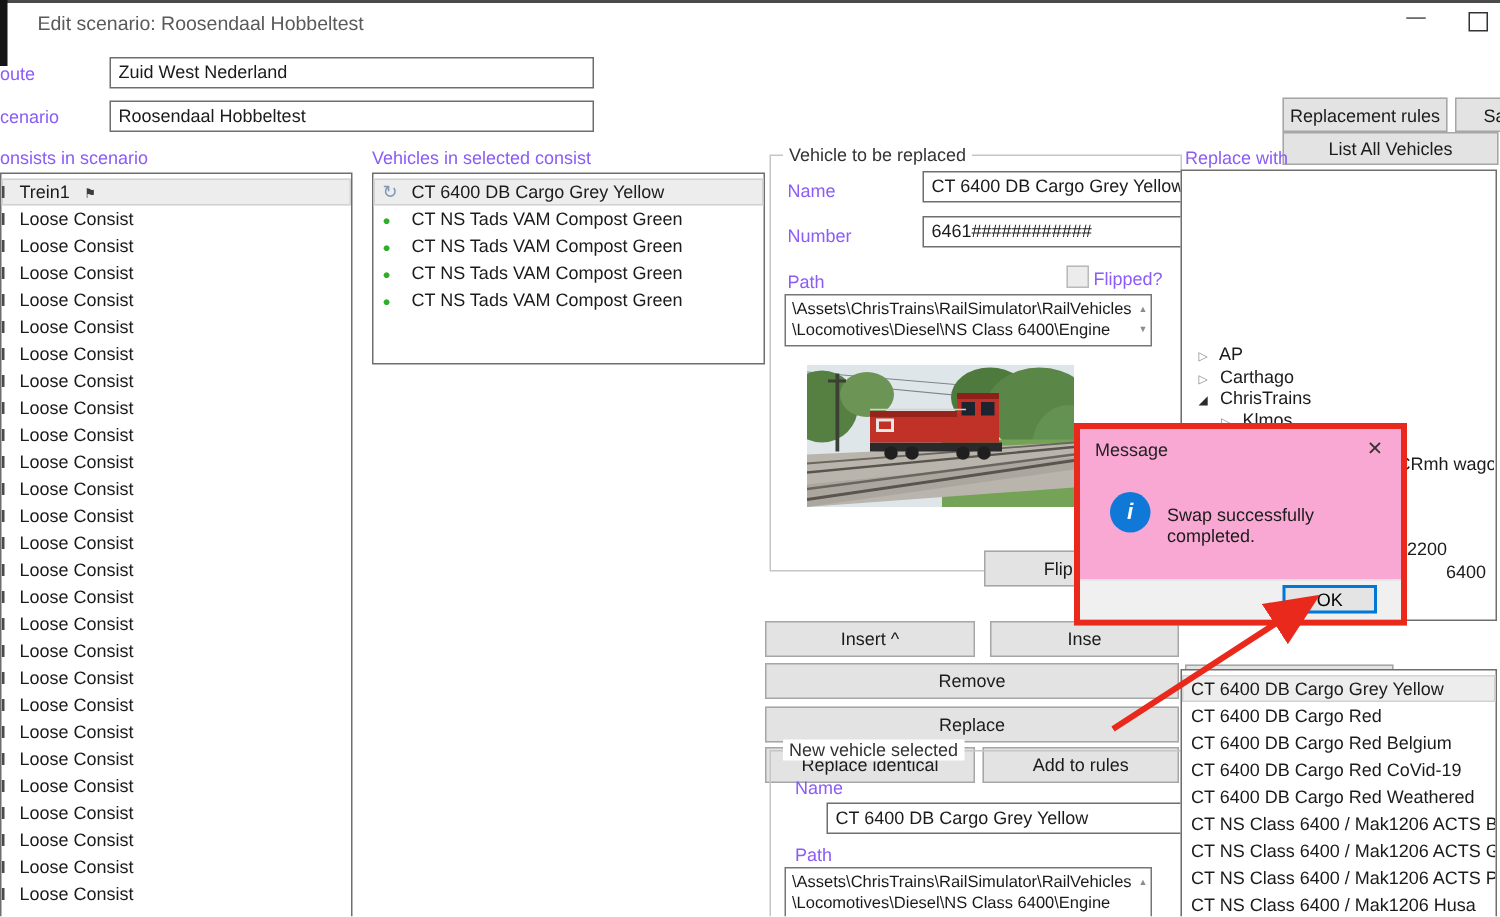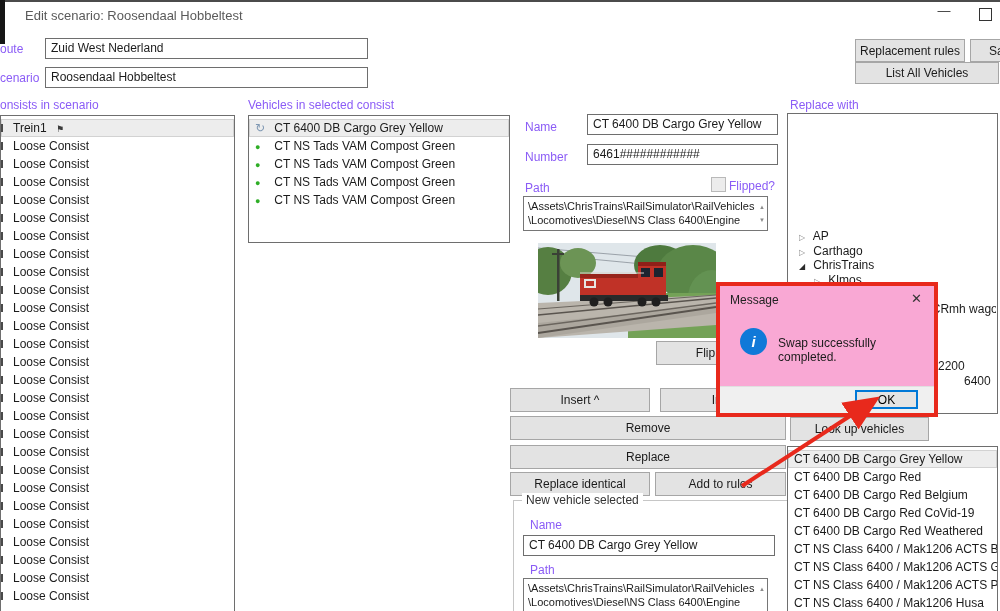--- a/index.html
+++ b/index.html
@@ -8,24 +8,24 @@
         font-size:12px;color:#1b1b1b;}
   
   .top-edge{position:absolute;left:0;top:0;width:1000px;height:2px;background:#4b4b4b;}
   .corner-black{position:absolute;left:0;top:0;width:5px;height:44px;background:#151515;}
   .titlebar-text{position:absolute;left:25px;top:8px;font-size:13px;color:#5a5a5a;}
   .win-min{position:absolute;left:930px;top:2px;width:28px;height:22px;color:#333;
            text-align:center;line-height:18px;font-size:13px;}
   .win-max{position:absolute;left:979px;top:8px;width:11px;height:11px;border:1px solid #333;}
   
   .tbox{position:absolute;background:#fff;border:1px solid #6e6e6e;line-height:19px;
-        padding:0 5px;white-space:nowrap;overflow:hidden;}
+        padding:0 5px;white-space:nowrap;overflow:hidden;margin-left:28px;}
   .btn{position:absolute;background:#e3e3e3;border:1px solid #a6a6a6;color:#1b1b1b;
        font-size:12px;display:flex;align-items:center;justify-content:center;
-       font-family:inherit;white-space:nowrap;overflow:hidden;}
+       font-family:inherit;white-space:nowrap;overflow:hidden;margin-top:26px;}
   .lbl{position:absolute;color:#8b5cf6;white-space:nowrap;}
   .listbox{position:absolute;background:#fff;border:1px solid #6e6e6e;overflow:hidden;}
   .row{position:relative;height:18px;line-height:18px;white-space:nowrap;overflow:hidden;}
   .row.selected{background:#ededed;outline:1px solid #d2d2d2;outline-offset:-1px;}
   .c-row{padding-left:12px;}
   .c-row::before{content:"";position:absolute;left:0;top:5px;width:2px;height:8px;background:#4a4a4a;}
   .flag{font-size:9px;color:#3c3c3c;margin-left:6px;}
   .v-row{padding-left:6px;}
   .vicon{display:inline-block;width:16px;}
   .vicon.swap{color:#7f98b3;font-size:12px;}
@@ -246,20 +246,23 @@
         <span>CT NS Tads VAM Compost Green</span>
       </div>
 
       <div class="row v-row">
         
         <span class="vicon dot">●</span>
         <span>CT NS Tads VAM Compost Green</span>
       </div>
     </div>
 
+  <div class="group" style="left:513px;top:103px;width:273px;height:276px">
+    <span class="gtitle">Vehicle to be replaced</span>
+  </div>
   <div class="lbl" style="left:525px;top:120px">Name</div>
   <div class="tbox" style="left:587px;top:114px;width:179px;height:19px">CT 6400 DB Cargo Grey Yellow</div>
   <div class="lbl" style="left:525px;top:150px">Number</div>
   <div class="tbox" style="left:587px;top:144px;width:179px;height:19px">6461############</div>
   <div class="lbl" style="left:525px;top:181px">Path</div>
   <div class="chk" style="left:711px;top:177px"></div>
   <div class="lbl" style="left:729px;top:179px">Flipped?</div>
   <div class="pathbox" style="left:523px;top:196px;width:225px;height:31px">
     <div>\Assets\ChrisTrains\RailSimulator\RailVehicles</div>
     <div>\Locomotives\Diesel\NS Class 6400\Engine</div>

